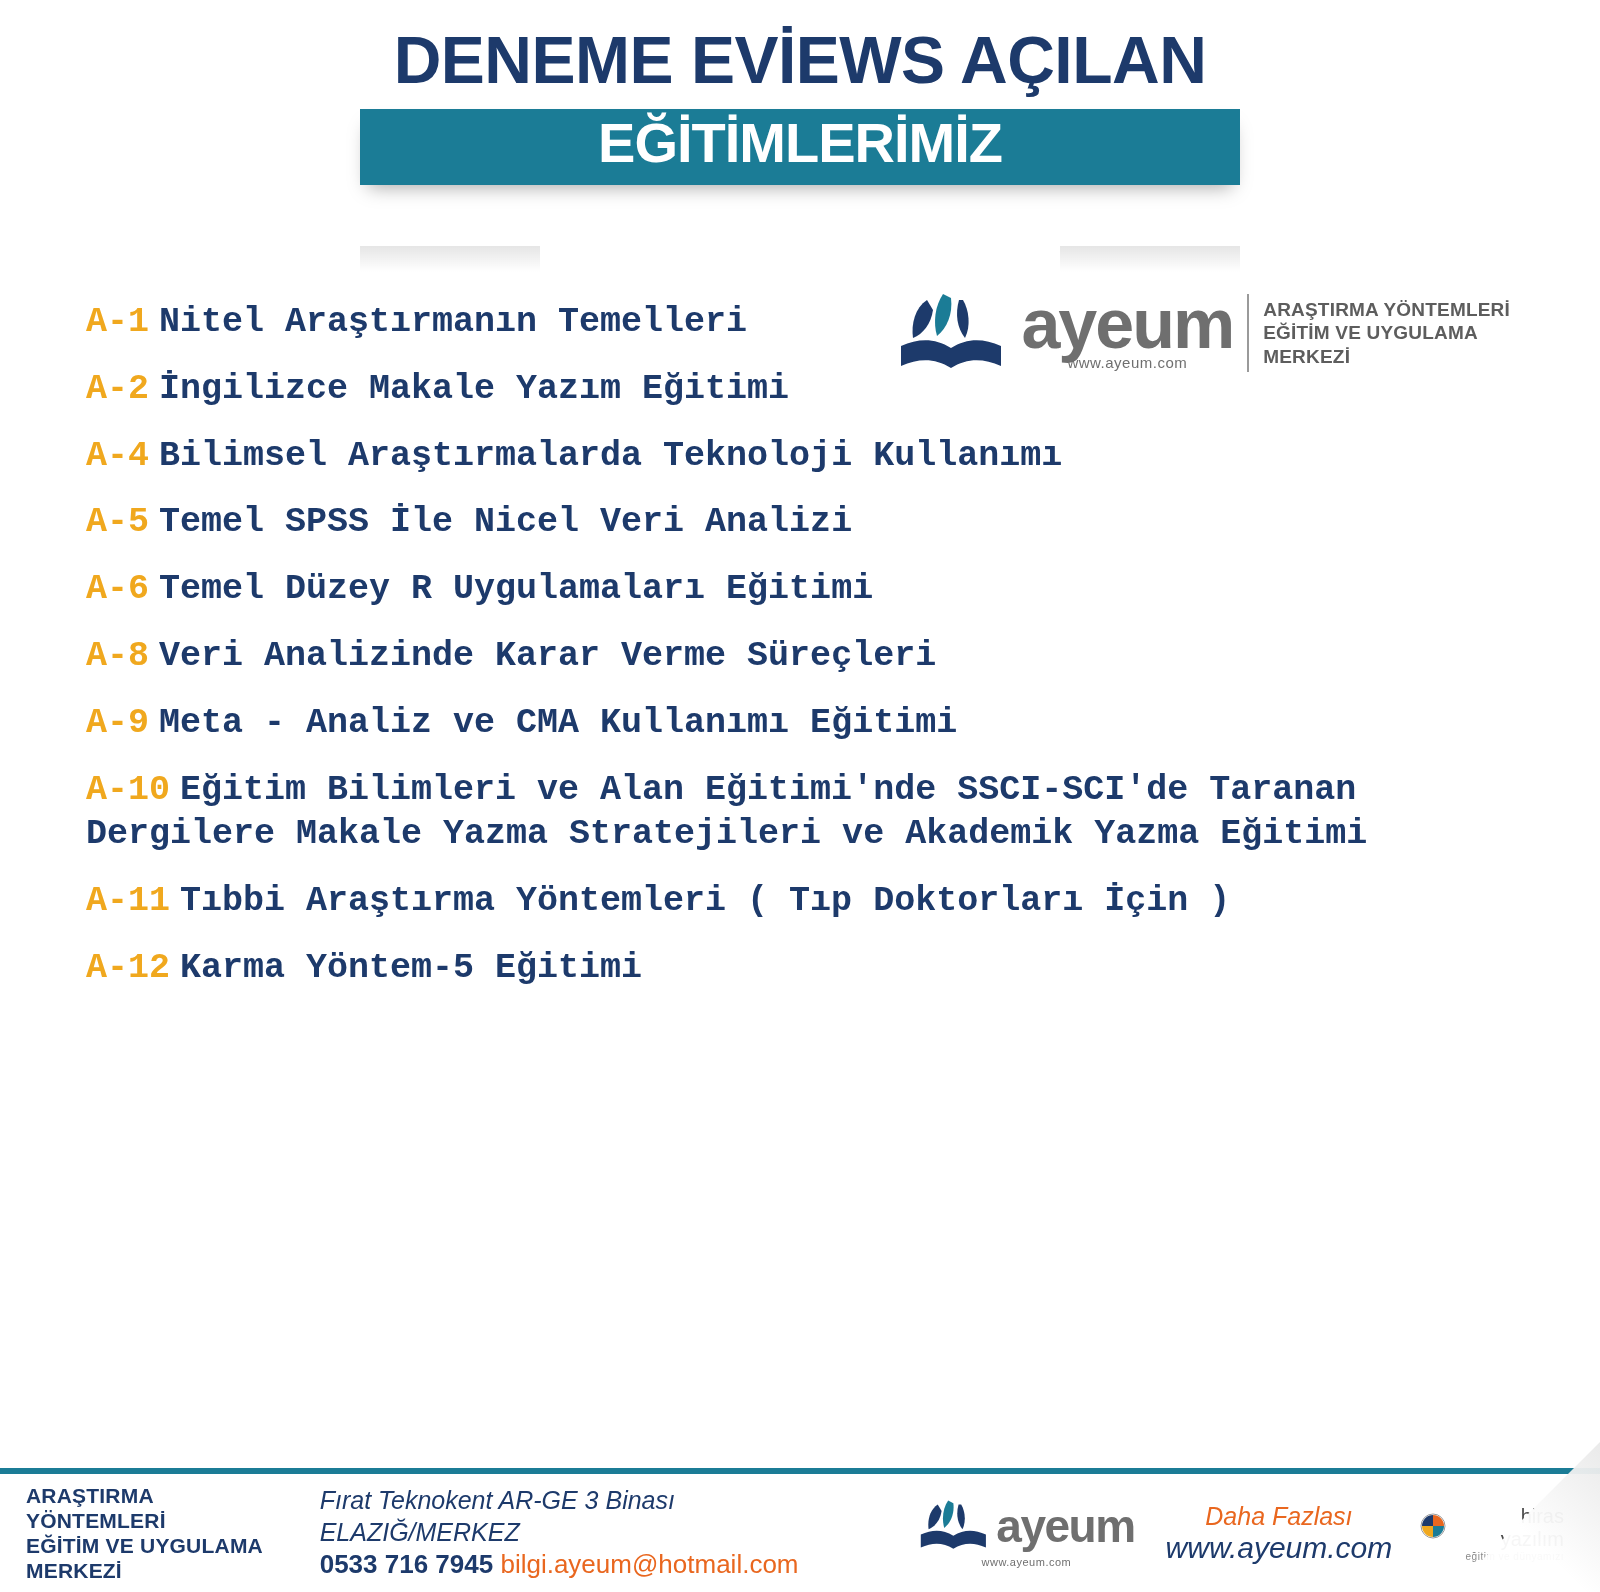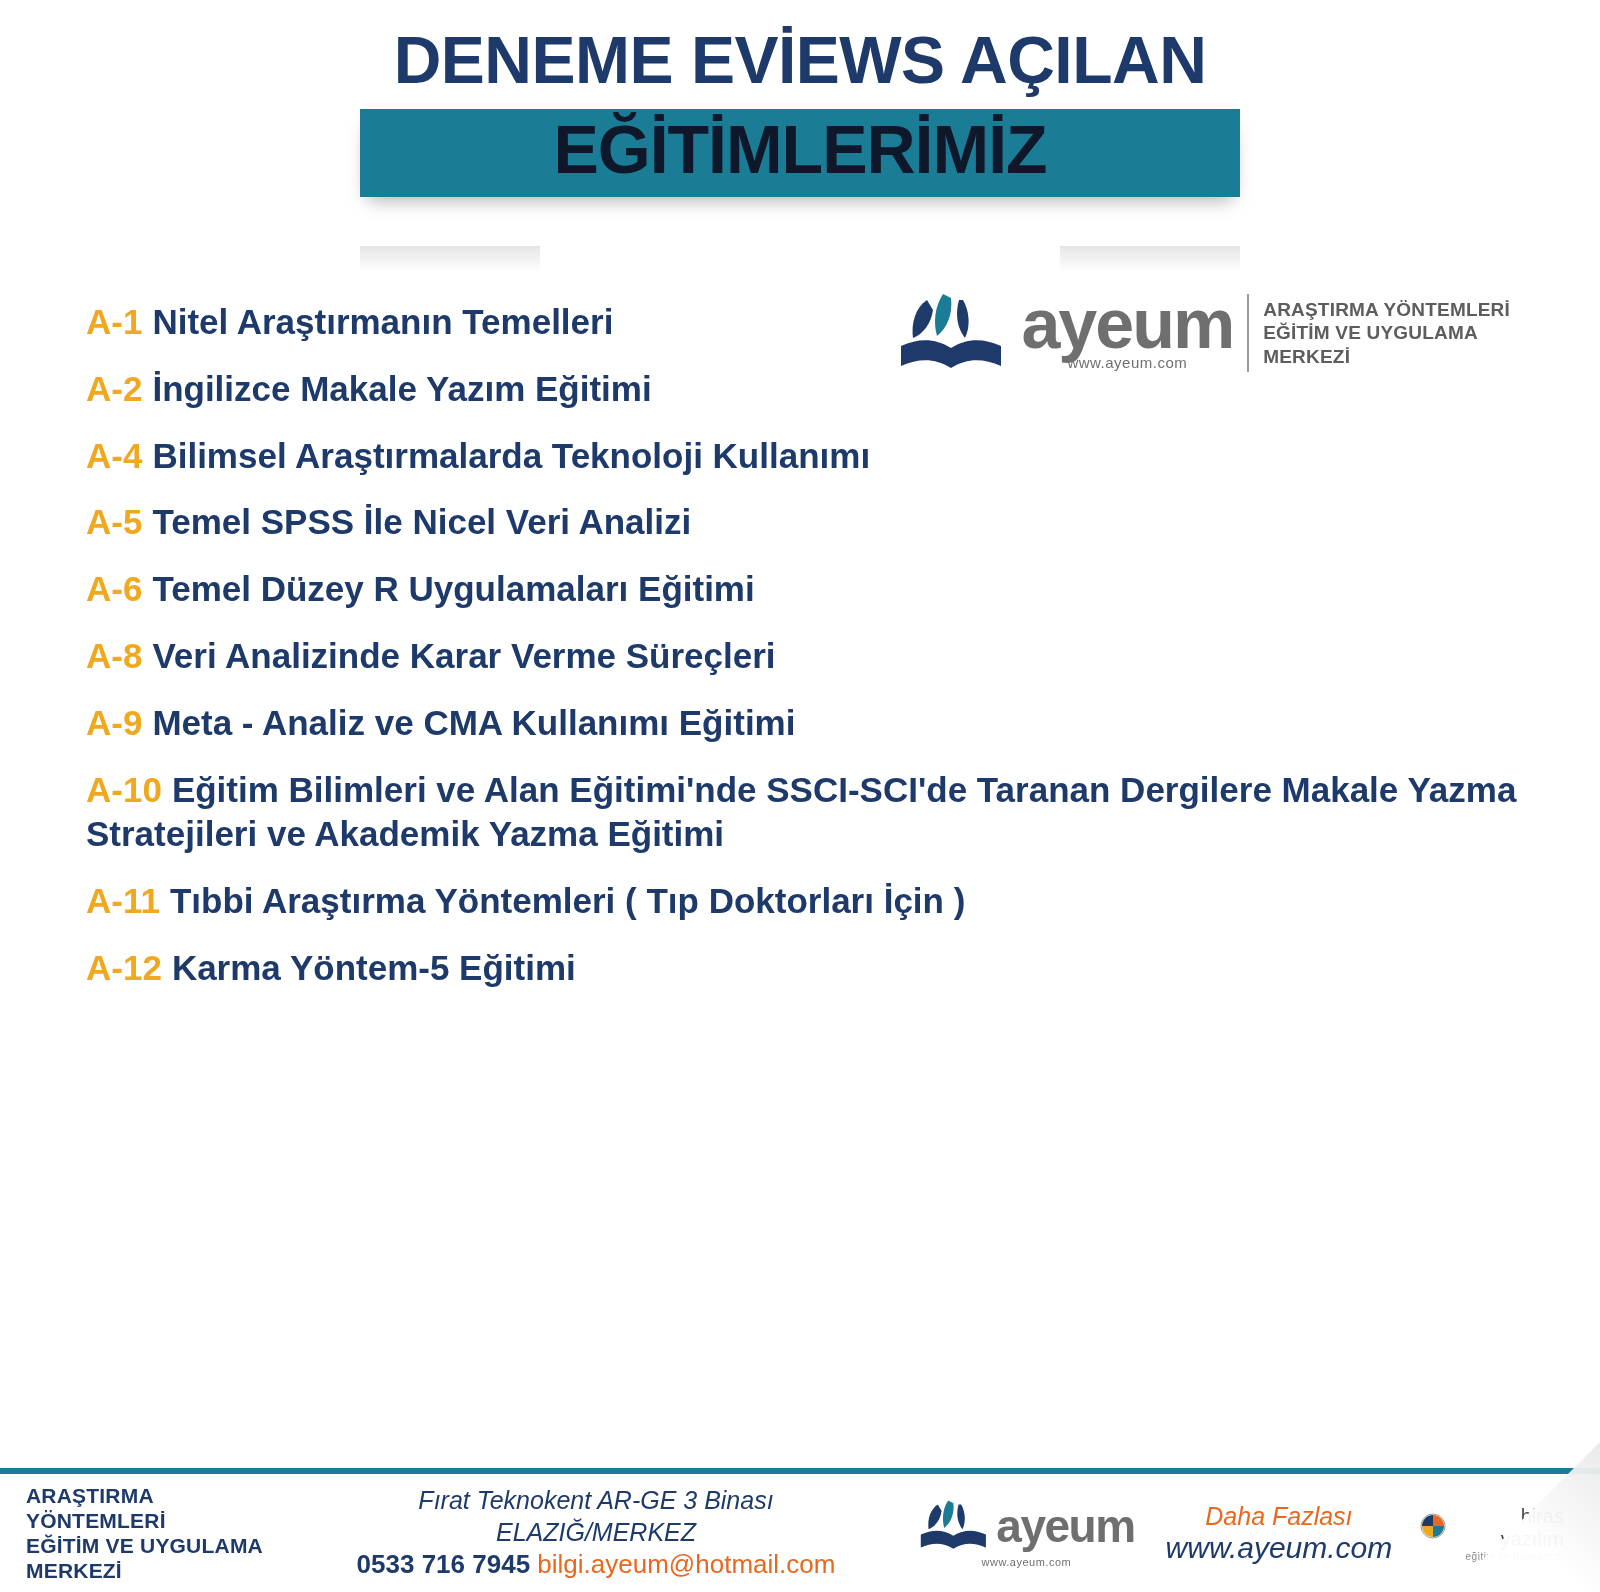--- a/index.html
+++ b/index.html
@@ -30,23 +30,23 @@
     line-height: 1.05;
   }
   .header-banner {
     margin: 14px auto 0 auto;
     width: 880px;
     background: #1b7c96;
     padding: 6px 0 14px 0;
     box-shadow: 0 10px 18px -8px rgba(0,0,0,0.35);
   }
   .header-line2 {
-    font-size: 68px;
-    font-weight: bold;
-    color: #0f172a;
+    font-size: 56px;
+    font-weight: bold;
+    color: #ffffff;
     line-height: 1.0;
     letter-spacing: -1px;
   }
   .banner-shadow-left,
   .banner-shadow-right {
     position: absolute;
     top: 246px;
     width: 180px;
     height: 26px;
     background: linear-gradient(to bottom, rgba(0,0,0,0.10), rgba(0,0,0,0));
@@ -95,20 +95,21 @@
     line-height: 1.22;
     letter-spacing: 0.2px;
   }
 
   
   .list {
     position: absolute;
     top: 300px;
     left: 86px;
     right: 53px;
+    font-family: Liberation Mono, monospace;
   }
   .course {
     margin-bottom: 22px;
     font-size: 35px;
     font-weight: bold;
     line-height: 1.28;
     color: #1d3a6b;
   }
   .course .code {
     color: #f0a81e;
@@ -141,21 +142,20 @@
   .footer-block-1 {
     font-size: 21px;
     font-weight: bold;
     color: #1d3a6b;
     line-height: 1.2;
     letter-spacing: 0.2px;
     min-width: 250px;
   }
   .footer-block-2 {
     line-height: 1.28;
-    text-align: center;
   }
   .footer-addr {
     font-size: 25px;
     font-style: italic;
     color: #1d3a6b;
   }
   .footer-contact {
     font-size: 26px;
     font-weight: bold;
     color: #1d3a6b;

